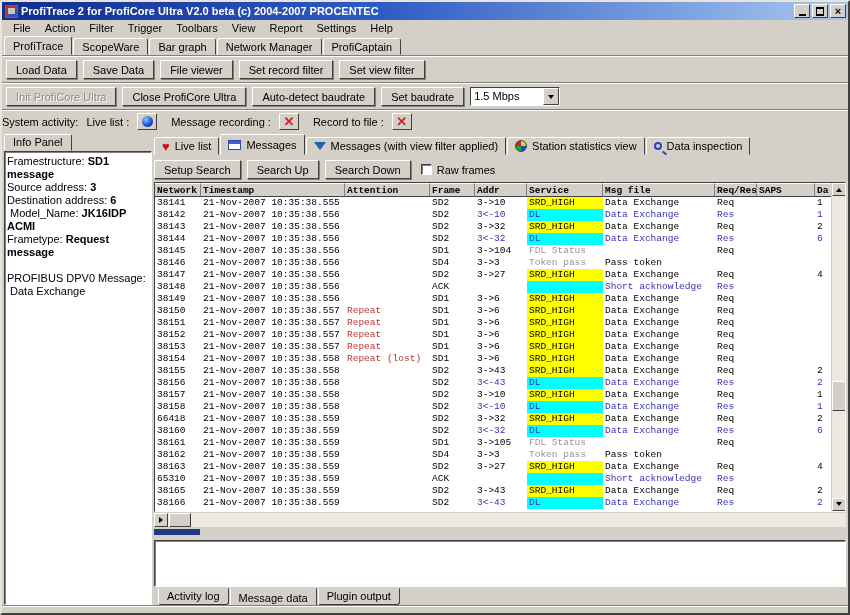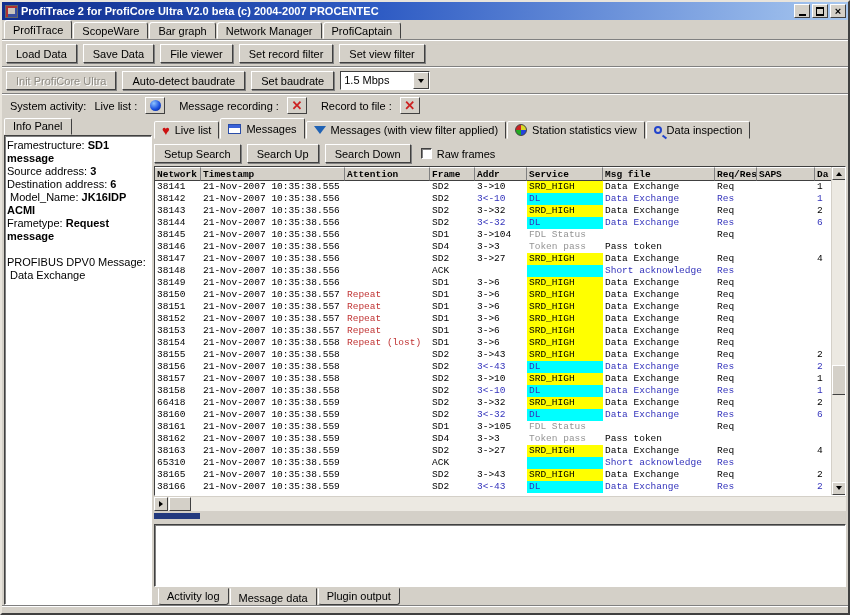--- a/index.html
+++ b/index.html
@@ -43,21 +43,21 @@
     box-shadow:1px 1px 0 #808080;padding:2px 9px;margin-right:6px;white-space:nowrap;height:19px;
     display:inline-flex;align-items:center;}
   .btn.disabled{color:#8d8a83;text-shadow:1px 1px 0 #fff;}
   .combo{display:inline-flex;height:19px;border:1px solid;border-color:#404040 #fff #fff #404040;background:#fff;}
   .combo-value{width:72px;padding:2px 3px;white-space:nowrap;overflow:hidden;}
   .combo-btn{width:16px;background:#d4d0c8;border:1px solid;border-color:#fff #404040 #404040 #fff;
     display:flex;align-items:center;justify-content:center;}
   .arrow-down{width:0;height:0;border:3px solid transparent;border-top:4px solid #000;margin-top:3px;}
 
   
-  .sysrow{height:21px;display:flex;align-items:center;padding-left:8px;flex:0 0 auto;}
+  .sysrow{height:21px;display:flex;align-items:center;flex:0 0 auto;}
   .sysrow .lbl{margin-right:8px;white-space:nowrap;}
   .ind{width:20px;height:17px;background:#d4d0c8;border:1px solid;border-color:#fff #404040 #404040 #fff;
     display:flex;align-items:center;justify-content:center;margin-right:14px;}
   .ball{width:11px;height:11px;border-radius:50%;background:radial-gradient(circle at 35% 30%,#8ec4ff,#1d52e0 55%,#001a80);}
   .redx{color:#cc2222;font-size:13px;font-weight:bold;line-height:11px;}
 
   
   .content{flex:1;display:flex;padding:2px 2px 0 2px;overflow:hidden;}
 
   
@@ -146,20 +146,31 @@
         <span class="glyph-min"></span>
       </span>
     <span class="win-btn">
         <span class="glyph-restore"></span>
       </span>
     <span class="win-btn">
         <span class="glyph-close">×</span>
       </span>
   </div>
 
+  <div class="menubar" id="menubar">
+      <span class="menu-item">File</span>
+      <span class="menu-item">Action</span>
+      <span class="menu-item">Filter</span>
+      <span class="menu-item">Trigger</span>
+      <span class="menu-item">Toolbars</span>
+      <span class="menu-item">View</span>
+      <span class="menu-item">Report</span>
+      <span class="menu-item">Settings</span>
+      <span class="menu-item">Help</span>
+    </div>
 
   <div class="apptabs" id="apptabs">
       <span class="tab active">ProfiTrace</span>
       <span class="tab">ScopeWare</span>
       <span class="tab">Bar graph</span>
       <span class="tab">Network Manager</span>
       <span class="tab">ProfiCaptain</span>
     </div>
   <div class="sep"></div>
 
@@ -167,20 +178,21 @@
       <span class="btn">Load Data</span>
       <span class="btn">Save Data</span>
       <span class="btn">File viewer</span>
       <span class="btn">Set record filter</span>
       <span class="btn">Set view filter</span>
     </div>
   <div class="sep"></div>
 
   <div class="toolbar" id="toolbar2">
       <span class="btn disabled">Init ProfiCore Ultra</span>
+      <span class="btn">Close ProfiCore Ultra</span>
       <span class="btn">Auto-detect baudrate</span>
       <span class="btn">Set baudrate</span>
       <span class="combo">
         <span class="combo-value">1.5 Mbps</span>
         <span class="combo-btn">
           <span class="arrow-down"></span>
         </span>
       </span>
     </div>
   <div class="sep"></div>

